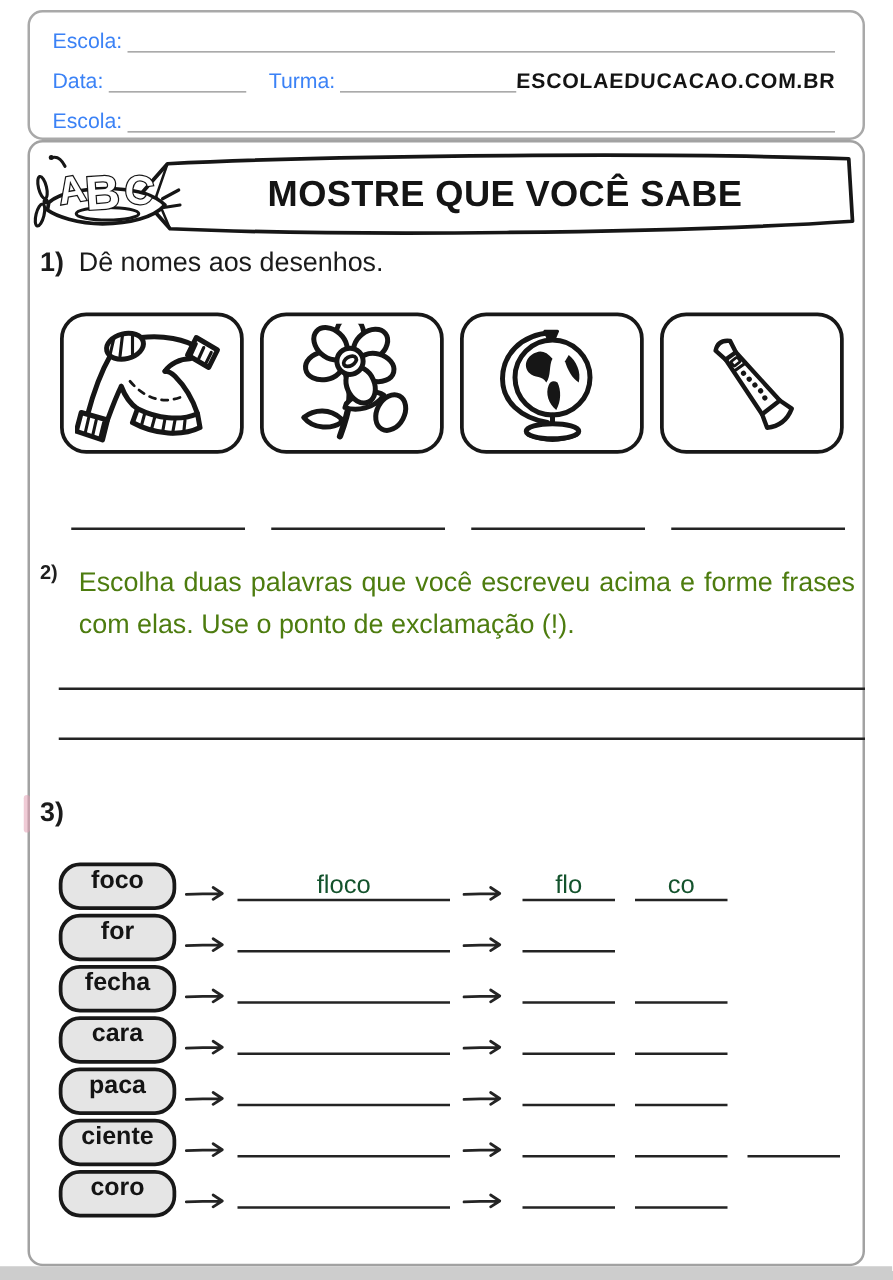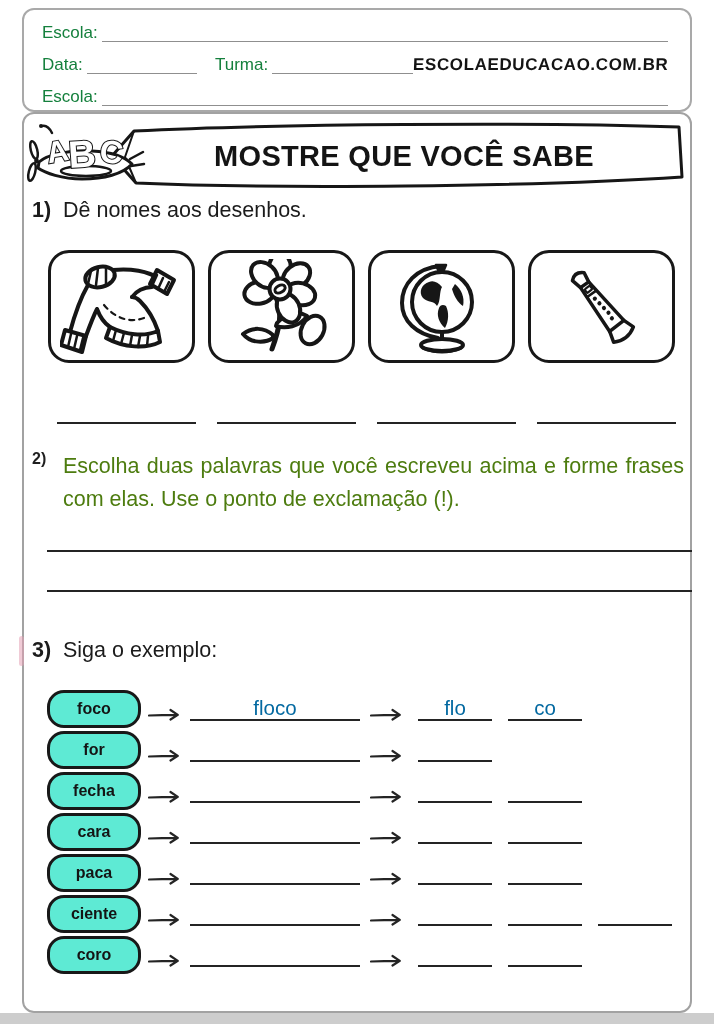--- a/index.html
+++ b/index.html
@@ -4,21 +4,21 @@
 <style>
   html,body{margin:0;padding:0;background:#ffffff;}
   .page{position:relative;width:714px;height:1024px;background:#fff;overflow:hidden;
         font-family:"Liberation Sans",sans-serif;color:#1f1f1f;}
 
   
   .header-box{position:absolute;left:22px;top:8px;width:666px;height:100px;
               border:2px solid #a9a9a9;border-radius:12px;background:#fff;}
   .hrow{position:absolute;left:18px;right:22px;height:24px;display:flex;align-items:flex-end;}
   .hrow1{top:10px}.hrow2{top:42px}.hrow3{top:74px}
-  .hlabel{font-size:17px;color:#15803d;line-height:22px;white-space:nowrap;}
+  .hlabel{font-size:17px;color:#3b82f6;line-height:22px;white-space:nowrap;}
   .hline{display:inline-block;height:17px;border-bottom:1.8px solid #8f8f8f;margin:0 0 2px 4px;}
   .hline.flex{flex:1;}
   .w135{width:132px}.w170{width:168px}
   .ml{margin-left:18px}
   .website{margin-left:auto;font-weight:700;font-size:17px;letter-spacing:0.6px;
            color:#141414;line-height:22px;transform:skewX(-2deg);}
 
   
   .main-box{position:absolute;left:22px;top:112px;width:666px;height:897px;
             border:2px solid #a2a2a2;border-radius:12px;background:#fff;}
@@ -40,26 +40,26 @@
 
   .q2-block{position:absolute;left:8px;top:336px;width:652px;display:flex;}
   .q2-text{margin:0;flex:1;font-size:21.5px;line-height:33px;text-align:justify;color:#4d7c0f;}
 
   .q2-lines{position:absolute;left:23px;top:398px;width:645px;}
   .q2-line{height:0;border-bottom:2.4px solid #242424;margin-top:38px;}
 
   .q3-rows{position:absolute;left:23px;top:574px;}
   .q3-row{height:41px;display:flex;align-items:flex-end;}
   .pill{width:88px;height:32px;flex:0 0 88px;border:3px solid #181818;border-radius:17px;
-        background:#5eead4;display:flex;align-items:center;justify-content:center;
-        font-weight:700;font-size:16px;color:#141414;margin-bottom:1px;}
+        background:#e5e5e5;display:flex;align-items:flex-start;justify-content:center;
+        font-weight:700;font-size:20px;color:#141414;margin-bottom:1px;}
   .arrow{margin:0 6px 7px 7px;flex:0 0 36px;}
   .arrow.a2{margin:0 4px 7px 10px;}
   .line{border-bottom:2.4px solid #242424;height:26px;display:flex;align-items:flex-end;
-        justify-content:center;font-size:20.5px;line-height:23px;color:#0369a1;margin-bottom:8px;}
+        justify-content:center;font-size:20.5px;line-height:23px;color:#14532d;margin-bottom:8px;}
   .line.long{width:170px;}
   .line.syl{width:74px;margin-left:16px;}
   .line.syl.first{margin-left:8px;}
 
   .pink-mark{position:absolute;left:19px;top:636px;width:5px;height:30px;
              background:rgba(228,160,180,0.55);border-radius:3px;}
   .bottom-band{position:absolute;left:0;right:0;bottom:0;height:11px;background:#cdcdcd;}
 </style>
 </head>
 <body>
@@ -199,21 +199,20 @@
       <span class="qnum">2)</span>
       <p class="q2-text">Escolha duas palavras que você escreveu acima e forme frases com elas. Use o ponto de exclamação (!).</p>
     </div>
     <div class="q2-lines">
         <div class="q2-line"></div>
         <div class="q2-line"></div>
       </div>
 
     <div class="q-heading q3-h">
       <span class="qnum">3)</span>
-      <span>Siga o exemplo:</span>
     </div>
     <div class="q3-rows">
         <div class="q3-row">
           <div class="pill">
             <span>foco</span>
           </div>
           <svg class="arrow" width="36" height="16" viewBox="0 0 36 16">
             <path d="M1 9.5 C10 9 19 8.8 28.5 8.8 M22.5 4 L29.8 8.8 L22.5 13.5" fill="none" stroke="#242424" stroke-width="2.2" stroke-linecap="round" stroke-linejoin="round"></path>
           </svg>
           <div class="line long">floco</div>

